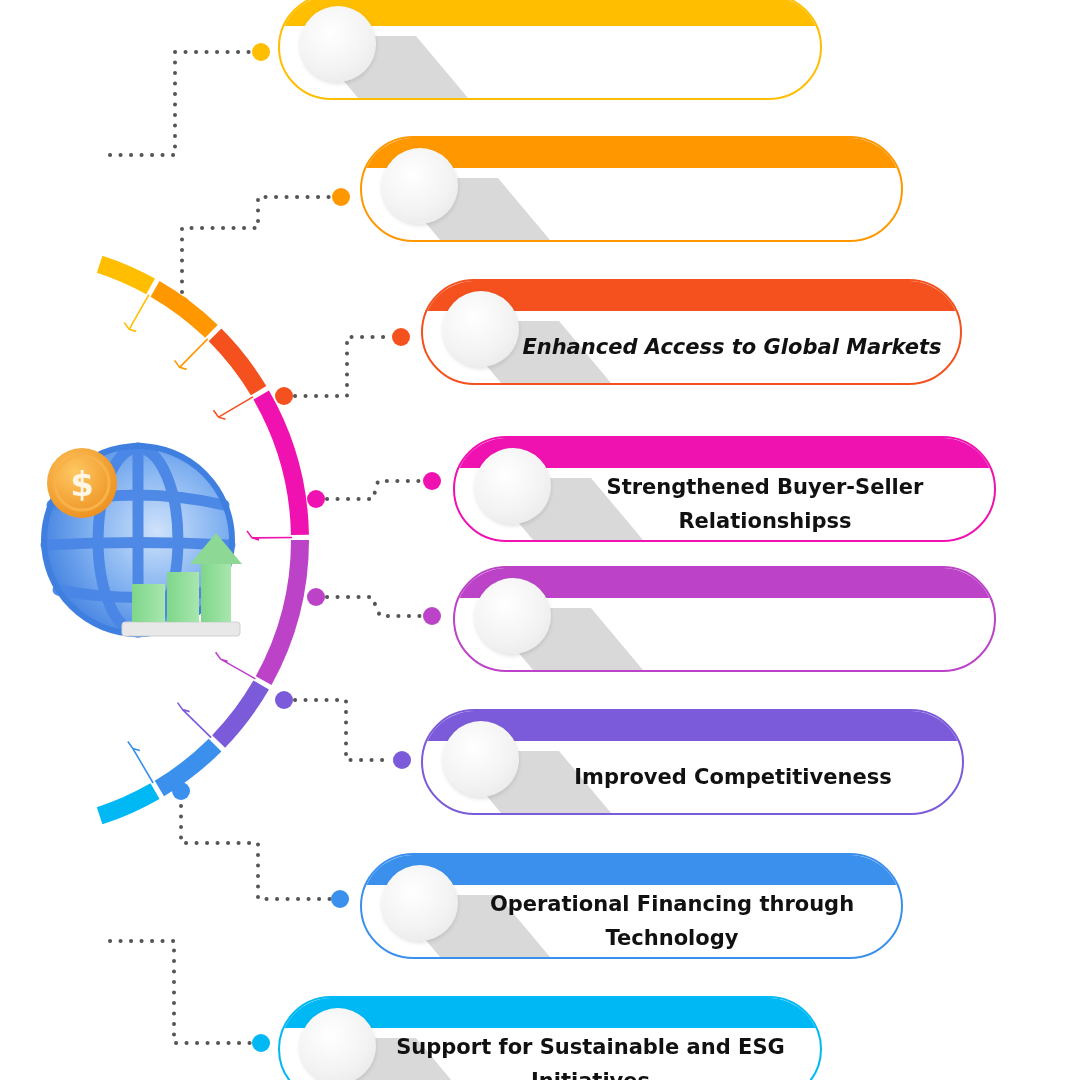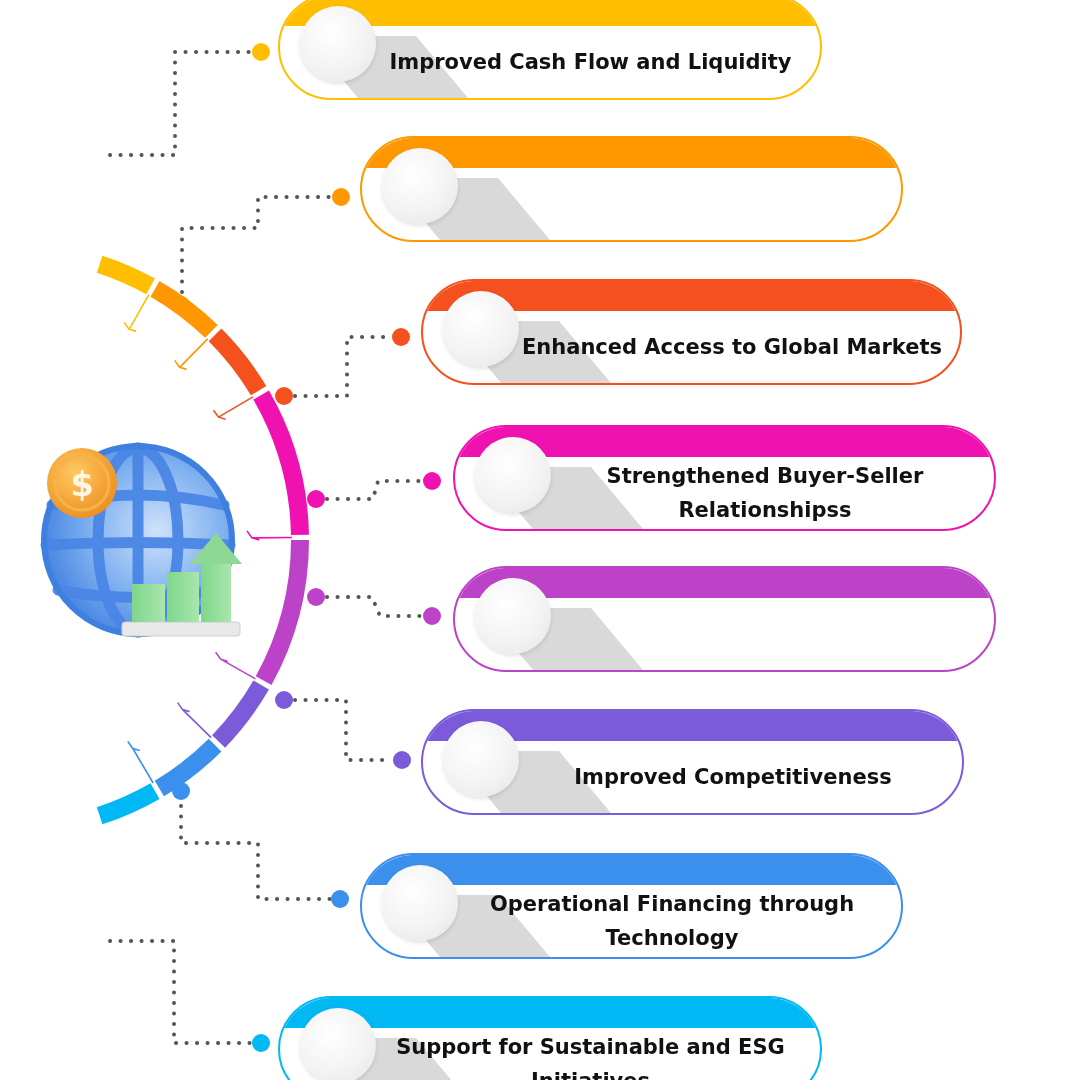--- a/index.html
+++ b/index.html
@@ -107,34 +107,33 @@
           <polygon points="190,564 216,533 242,564" fill="#8ed895"></polygon>
         </g>
       </g>
     </g>
   </svg>
   <div id="cards">
       <div class="card" style="left: 278px; top: -6px; width: 544px; --c: #FFBE00;">
         <div class="band"></div>
         <div class="shadow"></div>
         <div class="disc"></div>
-        <div class="label">Improved Cash Flow and Liquidity</div>
       </div>
       <div class="card" style="left: 360px; top: 136px; width: 543px; --c: #FF9800;">
         <div class="band"></div>
         <div class="shadow"></div>
         <div class="disc"></div>
       </div>
-      <div class="card" style="left: 421px; top: 279px; width: 541px; --c: #F4511E;">
+      <div class="card" style="left: 421px; top: 279px; width: 541px; font-style: italic; --c: #F4511E;">
         <div class="band"></div>
         <div class="shadow"></div>
         <div class="disc"></div>
         <div class="label">Enhanced Access to Global Markets</div>
       </div>
-      <div class="card" style="left: 453px; top: 425px; width: 543px; --c: #F012B0;">
+      <div class="card" style="left: 453px; top: 436px; width: 543px; --c: #F012B0;">
         <div class="band"></div>
         <div class="shadow"></div>
         <div class="disc"></div>
         <div class="label">Strengthened Buyer-Seller Relationshipss</div>
       </div>
       <div class="card" style="left: 453px; top: 566px; width: 543px; --c: #BC43C8;">
         <div class="band"></div>
         <div class="shadow"></div>
         <div class="disc"></div>
       </div>

